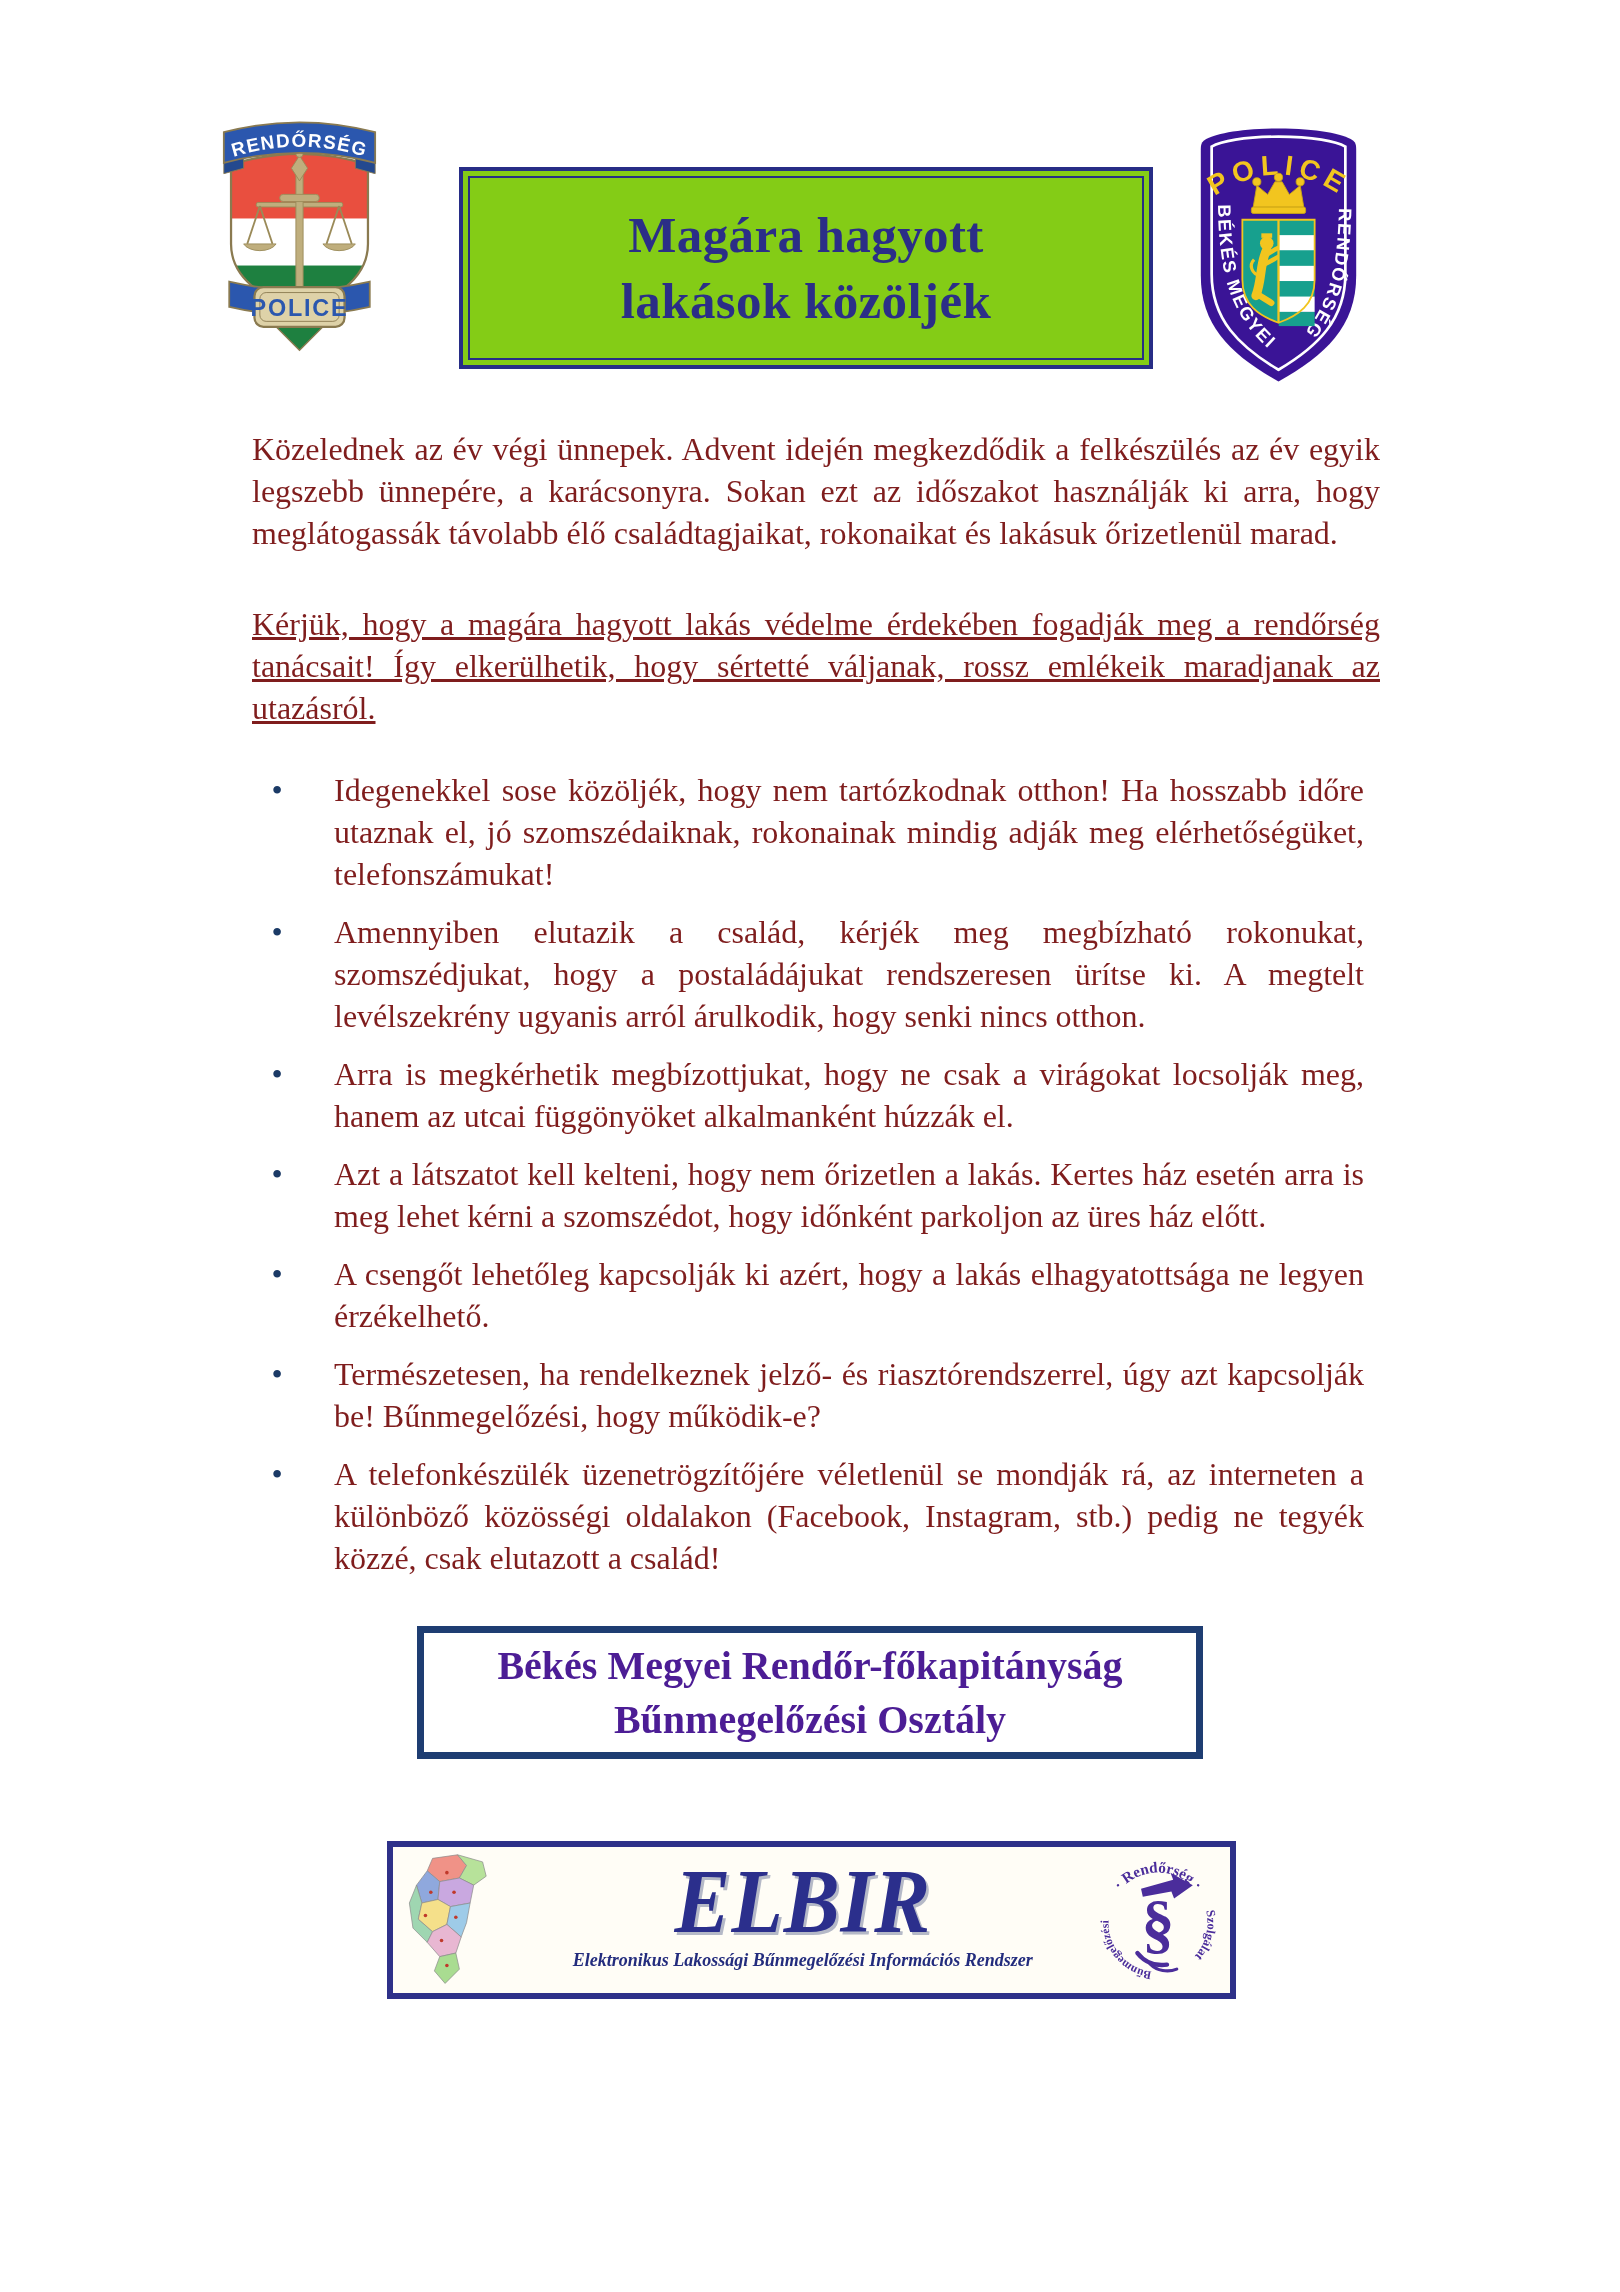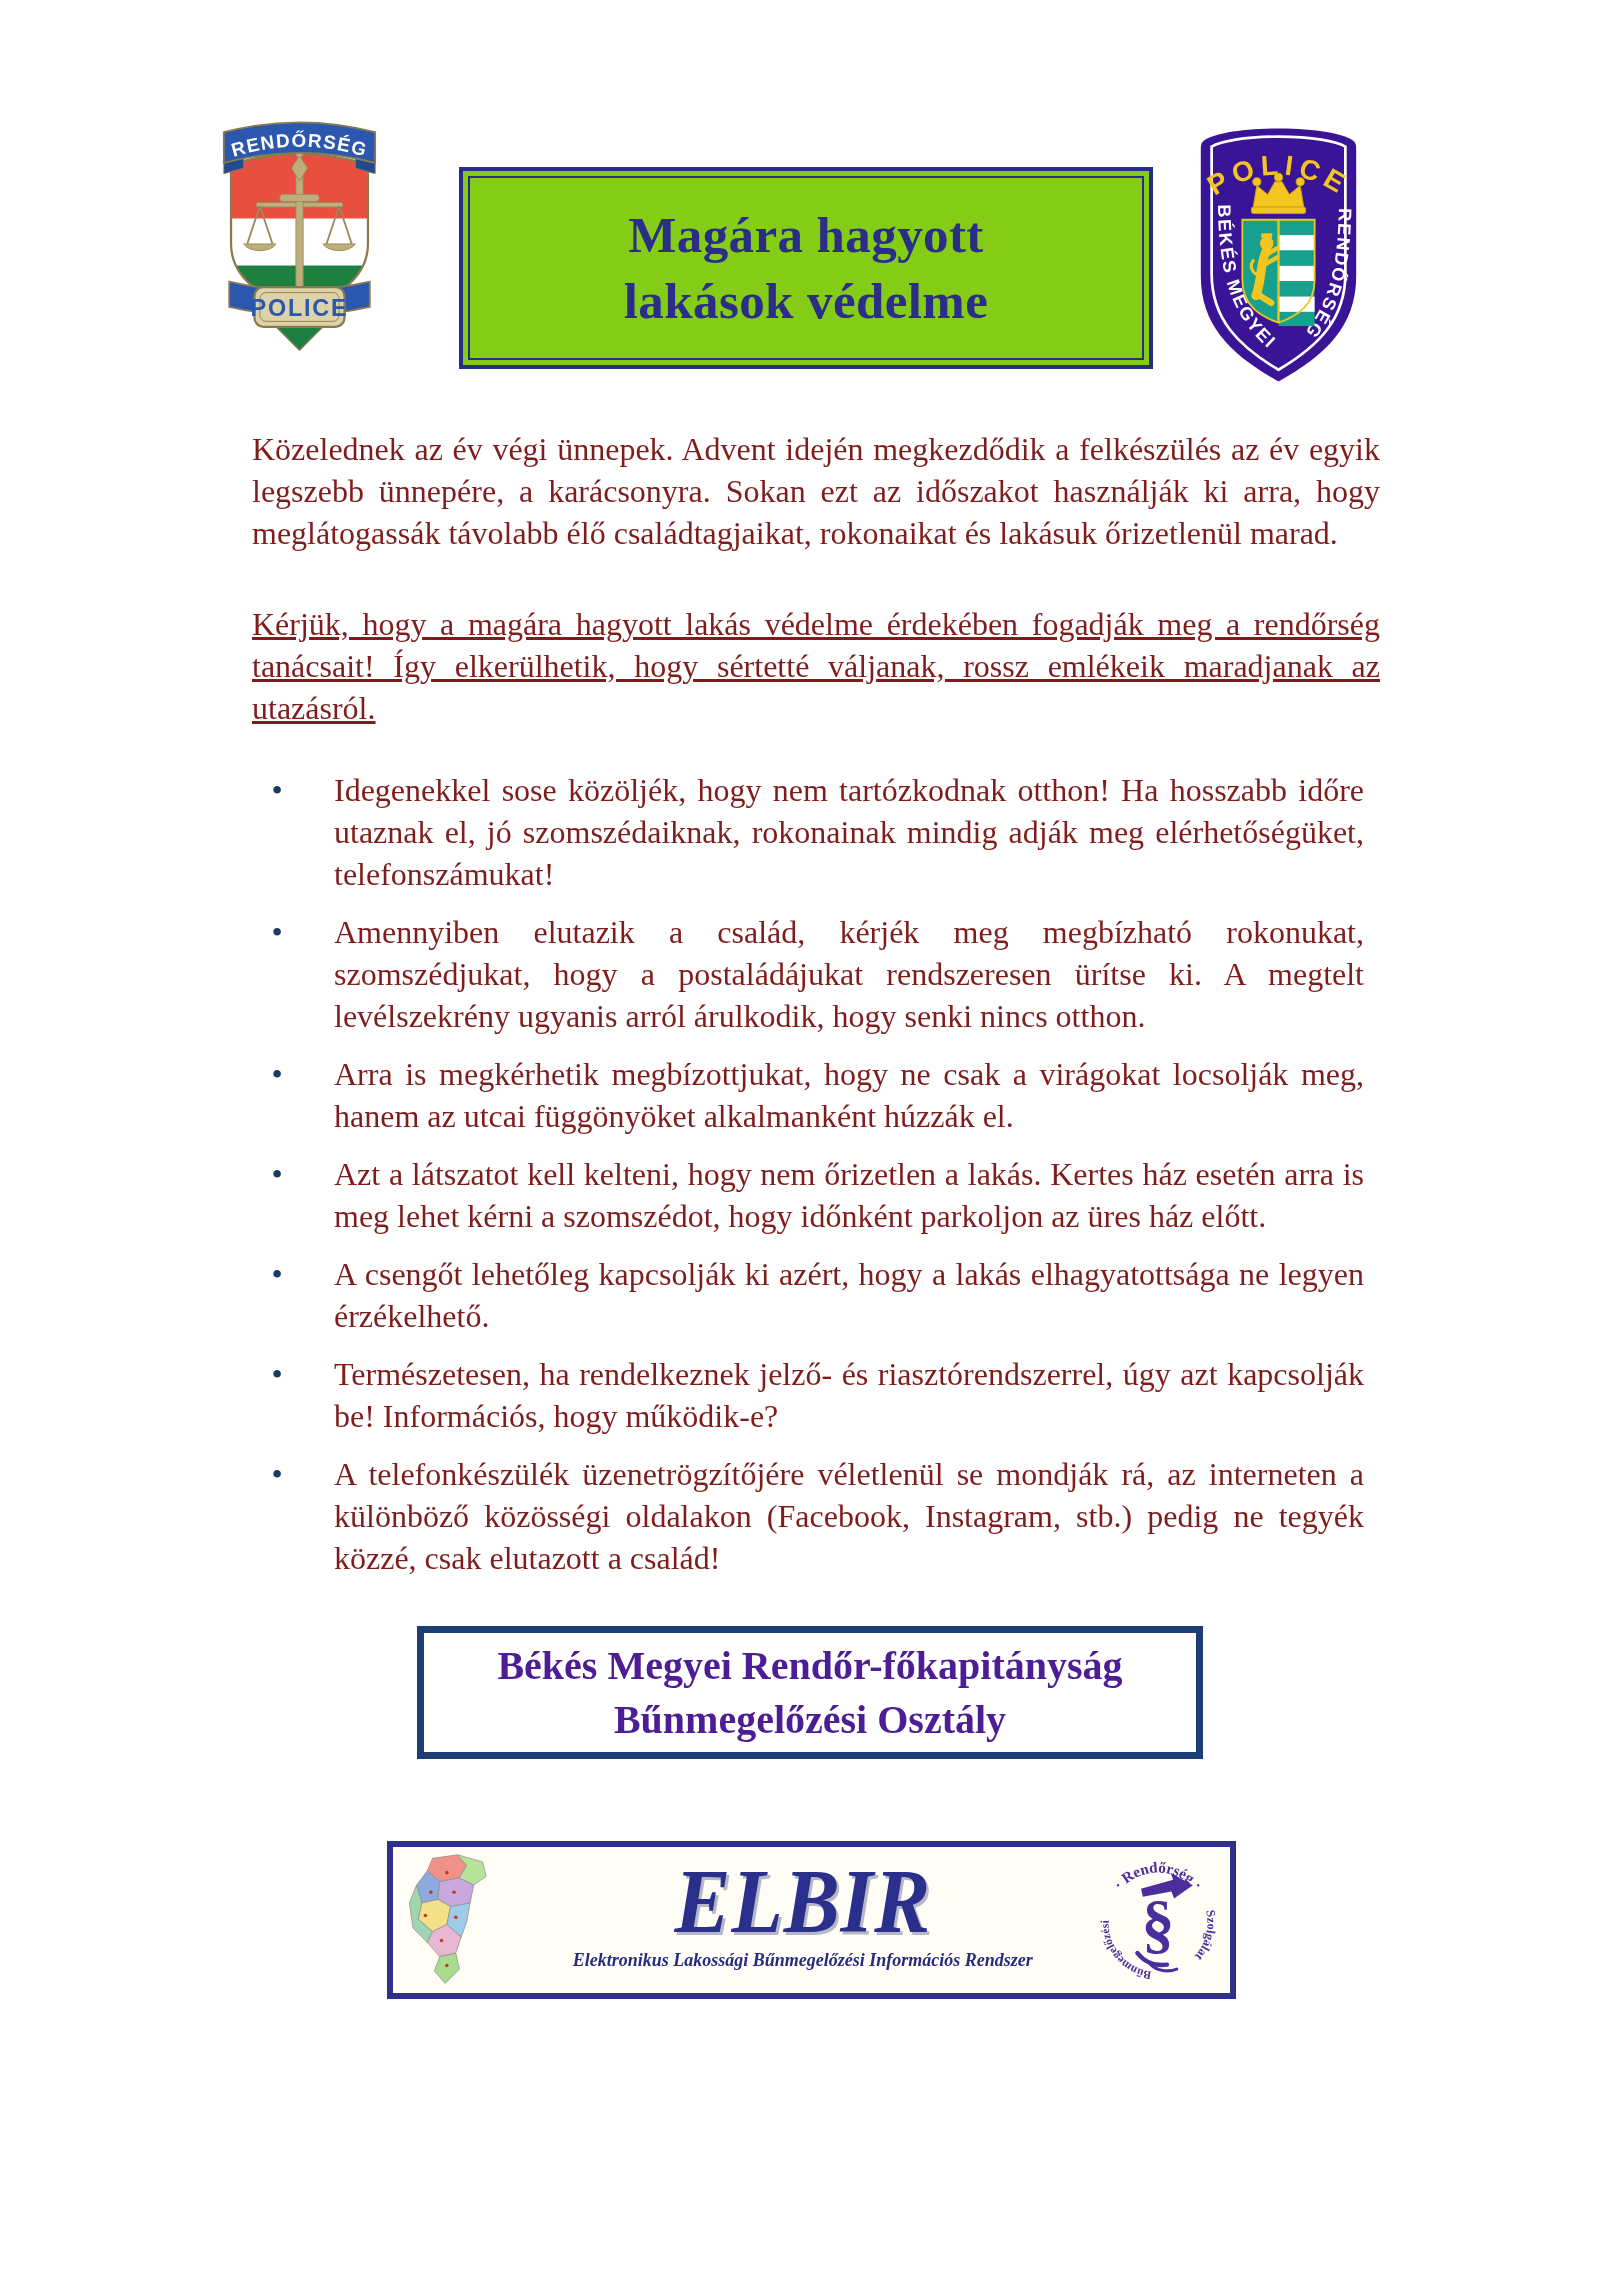--- a/index.html
+++ b/index.html
@@ -121,21 +121,21 @@
 
     <path d="M22,184 Q100,202 178,184 L178,212 Q100,230 22,212 Z" fill="#2b57ae" stroke="#8a7a50" stroke-width="2"></path>
     <rect x="50" y="190" width="100" height="44" rx="10" fill="#ded2a8" stroke="#8a7a50" stroke-width="2.5"></rect>
     <rect x="56" y="196" width="88" height="32" rx="7" fill="none" stroke="#8a7a50" stroke-width="1"></rect>
     <text x="100" y="222" text-anchor="middle" font-family="Liberation Sans, sans-serif" font-size="26" font-weight="bold" fill="#2b57ae" letter-spacing="2">POLICE</text>
   </svg>
 
   <div class="title-box">
     <div class="title-box-inner">
       <div class="title-line">Magára hagyott</div>
-      <div class="title-line">lakások védelme</div>
+      <div class="title-line">lakások közöljék</div>
     </div>
   </div>
 
   <svg class="right-badge" viewBox="0 0 200 290">
     <defs>
       <path id="rb-top" d="M36,76 Q100,36 164,76" fill="none"></path>
       <path id="rb-left" d="M33,82 C33,168 48,212 88,248" fill="none"></path>
       <path id="rb-right" d="M167,82 C167,168 152,212 112,248" fill="none"></path>
       <clipPath id="rb-arms-left">
           <rect x="58" y="104" width="42" height="120"></rect>
@@ -196,21 +196,21 @@
 
   <div class="content">
     <p>Közelednek az év végi ünnepek. Advent idején megkezdődik a felkészülés az év egyik legszebb ünnepére, a karácsonyra. Sokan ezt az időszakot használják ki arra, hogy meglátogassák távolabb élő családtagjaikat, rokonaikat és lakásuk őrizetlenül marad.</p>
     <p>Kérjük, hogy a magára hagyott lakás védelme érdekében fogadják meg a rendőrség tanácsait! Így elkerülhetik, hogy sértetté váljanak, rossz emlékeik maradjanak az utazásról.</p>
     <ul class="advice">
       <li>Idegenekkel sose közöljék, hogy nem tartózkodnak otthon! Ha hosszabb időre utaznak el, jó szomszédaiknak, rokonainak mindig adják meg elérhetőségüket, telefonszámukat!</li>
       <li>Amennyiben elutazik a család, kérjék meg megbízható rokonukat, szomszédjukat, hogy a postaládájukat rendszeresen ürítse ki. A megtelt levélszekrény ugyanis arról árulkodik, hogy senki nincs otthon.</li>
       <li>Arra is megkérhetik megbízottjukat, hogy ne csak a virágokat locsolják meg, hanem az utcai függönyöket alkalmanként húzzák el.</li>
       <li>Azt a látszatot kell kelteni, hogy nem őrizetlen a lakás. Kertes ház esetén arra is meg lehet kérni a szomszédot, hogy időnként parkoljon az üres ház előtt.</li>
       <li>A csengőt lehetőleg kapcsolják ki azért, hogy a lakás elhagyatottsága ne legyen érzékelhető.</li>
-      <li>Természetesen, ha rendelkeznek jelző- és riasztórendszerrel, úgy azt kapcsolják be! Információs, hogy működik-e?</li>
+      <li>Természetesen, ha rendelkeznek jelző- és riasztórendszerrel, úgy azt kapcsolják be! Bűnmegelőzési, hogy működik-e?</li>
       <li>A telefonkészülék üzenetrögzítőjére véletlenül se mondják rá, az interneten a különböző közösségi oldalakon (Facebook, Instagram, stb.) pedig ne tegyék közzé, csak elutazott a család!</li>
     </ul>
   </div>
 
   <div class="footer-box">
     <div class="footer-line">Békés Megyei Rendőr-főkapitányság</div>
     <div class="footer-line">Bűnmegelőzési Osztály</div>
   </div>
 
   <div class="elbir-banner">

